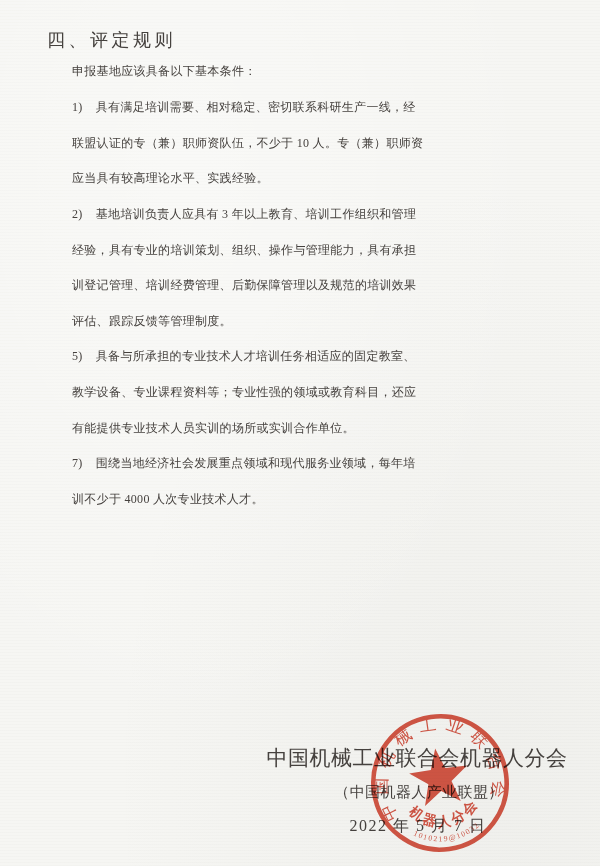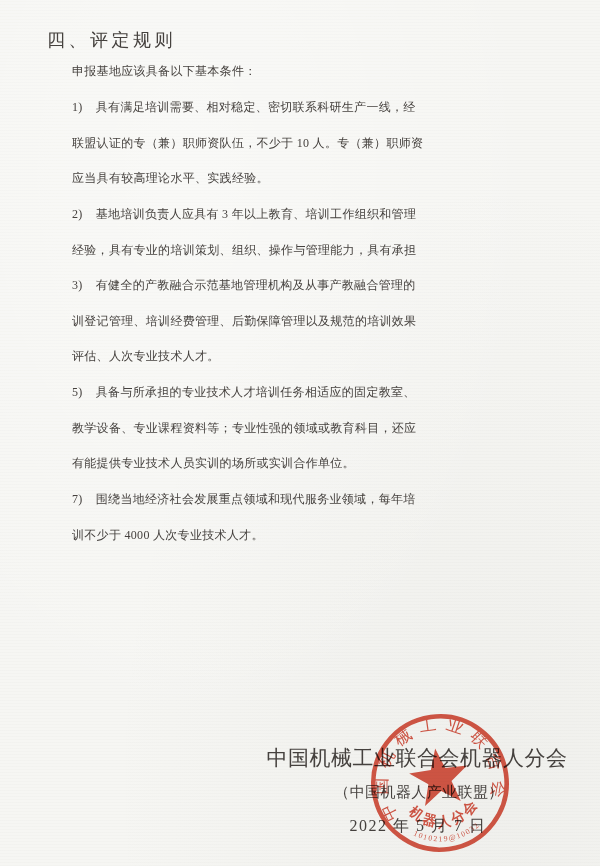--- a/index.html
+++ b/index.html
@@ -88,23 +88,22 @@
 
   <div class="doc-title">四、评定规则</div>
 
   <div class="doc-body">
     <div class="line">申报基地应该具备以下基本条件：</div>
     <div class="line">1)    具有满足培训需要、相对稳定、密切联系科研生产一线，经</div>
     <div class="line">联盟认证的专（兼）职师资队伍，不少于 10 人。专（兼）职师资</div>
     <div class="line">应当具有较高理论水平、实践经验。</div>
     <div class="line">2)    基地培训负责人应具有 3 年以上教育、培训工作组织和管理</div>
     <div class="line">经验，具有专业的培训策划、组织、操作与管理能力，具有承担</div>
-    <div class="line">3)    有健全的产教融合示范基地管理机构及从事产教融合管理的</div>
     <div class="line">训登记管理、培训经费管理、后勤保障管理以及规范的培训效果</div>
-    <div class="line">评估、人次专业技术人才。</div>
+    <div class="line">评估、跟踪反馈等管理制度。</div>
     <div class="line">5)    具备与所承担的专业技术人才培训任务相适应的固定教室、</div>
     <div class="line">教学设备、专业课程资料等；专业性强的领域或教育科目，还应</div>
     <div class="line">有能提供专业技术人员实训的场所或实训合作单位。</div>
     <div class="line">7)    围绕当地经济社会发展重点领域和现代服务业领域，每年培</div>
     <div class="line">训不少于 4000 人次专业技术人才。</div>
   </div>
 
   <div class="sig-line sig-org">中国机械工业联合会机器人分会</div>
   <div class="sig-line sig-alliance">（中国机器人产业联盟）</div>
   <div class="sig-line sig-date">2022 年 5 月 7 日</div>

